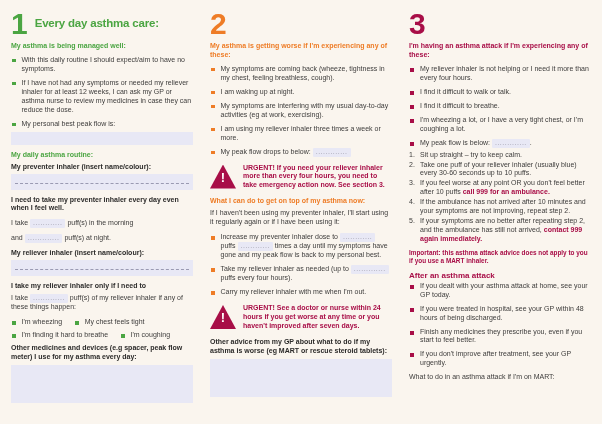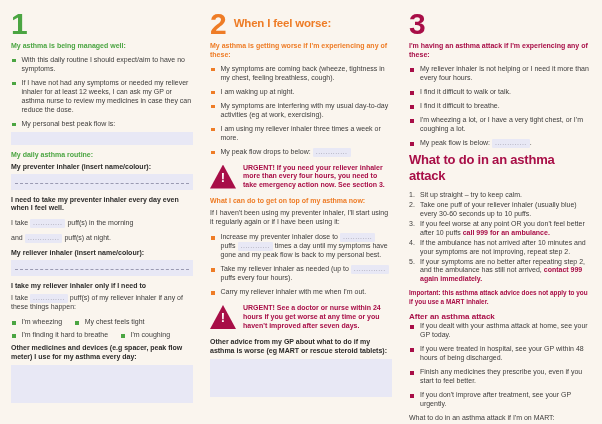--- a/index.html
+++ b/index.html
@@ -92,20 +92,21 @@
   .puffline { margin-bottom: 6px; }
 </style>
 </head>
 <body>
 
 <div class="page">
 
   <div class="col">
     <div class="col-head">
       <div class="big-num green">1</div>
+      <div class="col-title green">Every day asthma care:</div>
     </div>
 
     <div class="subhead green">My asthma is being managed well:</div>
 
     <div class="brow">
       <span class="sq g"></span>
       <span class="btxt">With this daily routine I should expect/aim to have no symptoms.</span>
     </div>
     <div class="brow">
       <span class="sq g"></span>
@@ -170,21 +171,20 @@
       </span>
     </div>
 
     <div class="boldblk tight">Other medicines and devices (e.g spacer, peak flow meter) I use for my asthma every day:</div>
     <div class="field bigbox"></div>
   </div>
 
   <div class="col">
     <div class="col-head">
       <div class="big-num orange">2</div>
-      <div class="col-title orange">When I feel worse:</div>
     </div>
 
     <div class="subhead orange">My asthma is getting worse if I'm experiencing any of these:</div>
 
     <div class="brow">
       <span class="sq o"></span>
       <span class="btxt">My symptoms are coming back (wheeze, tightness in my chest, feeling breathless, cough).</span>
     </div>
     <div class="brow">
       <span class="sq o"></span>
@@ -276,21 +276,20 @@
       <span class="btxt">I'm wheezing a lot, or I have a very tight chest, or I'm coughing a lot.</span>
     </div>
     <div class="brow tight">
       <span class="sq c"></span>
       <span class="btxt">
         <span>My peak flow is below:</span>
         <span class="inline-field">.............</span><span>.</span>
       </span>
     </div>
 
-    <div class="h2-attack">What to do in an asthma attack</div>
 
     <div class="steps">
       <div class="step">
         <span class="step-n">1.</span>
         <span class="step-t"><span>Sit up straight – try to keep calm.</span><span class="bold-crimson"></span></span>
       </div>
       <div class="step">
         <span class="step-n">2.</span>
         <span class="step-t"><span>Take one puff of your reliever inhaler (usually blue) every 30-60 seconds up to 10 puffs.</span><span class="bold-crimson"></span></span>
       </div>

